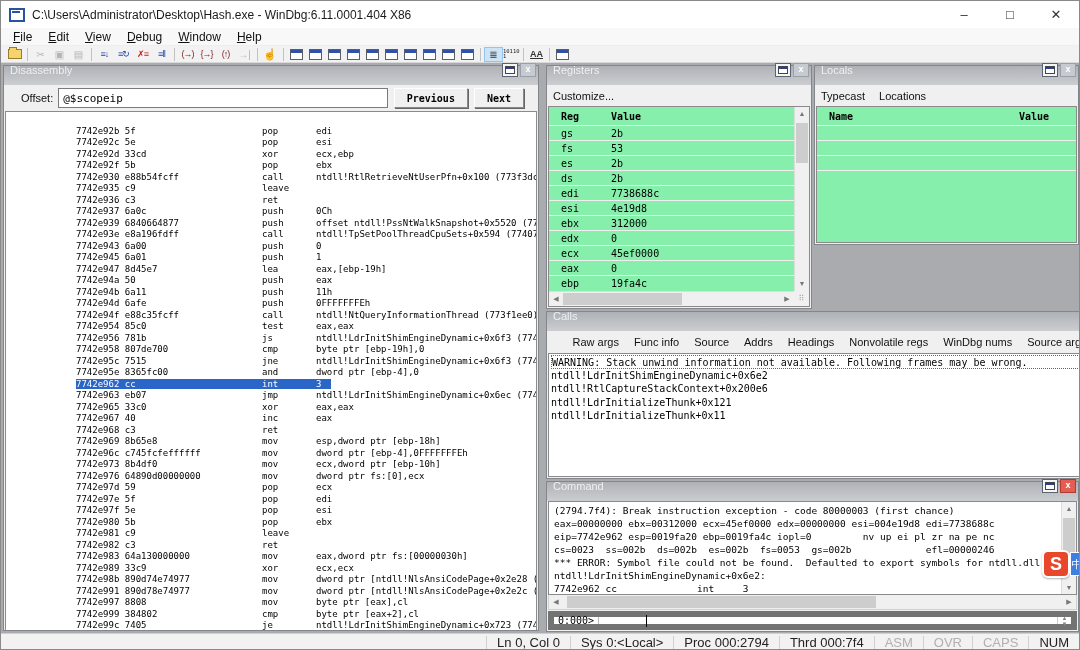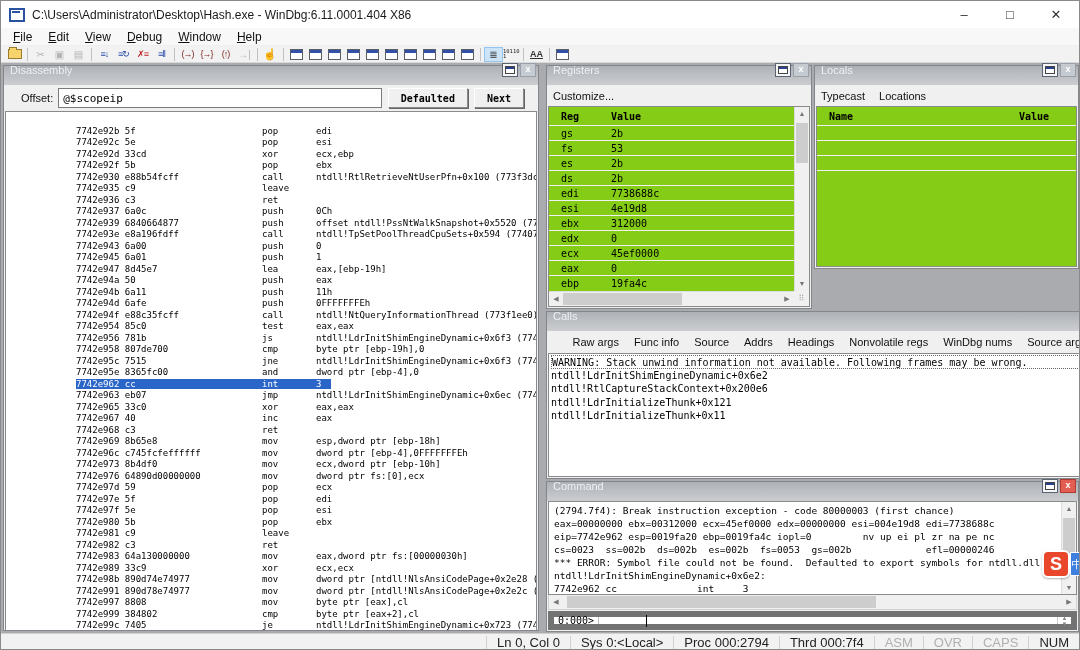--- a/index.html
+++ b/index.html
@@ -57,21 +57,21 @@
   .btn3d { height:20px; margin-left:6px; background:#f0f0f0; border:1px solid #888; border-top-color:#fff; border-left-color:#fff; box-shadow:1px 1px 0 #666; font-family:"DejaVu Sans Mono",monospace; font-weight:bold; font-size:10px; padding:0 12px; color:#000; display:flex; align-items:center; }
   .dlist { flex:1; background:#fff; border:1px solid #8a8a8a; border-bottom:none; margin:0 1px; overflow:hidden; padding:2px 0 0 5px; }
   .dline { height:11.5px; line-height:11.6px; white-space:pre; font-family:"DejaVu Sans Mono",monospace; font-size:9px; color:#000; }
   .dline .col-a { display:inline-block; width:186px; }
   .dline .col-m { display:inline-block; width:54px; }
   .dline.hl .hlwrap { background:#2a65c8; color:#fff; padding-right:10px; }
 
   
   .flatbar { height:21px; flex:none; display:flex; align-items:center; background:#f0f0f0; padding-left:6px; }
   .flatbtn { font-size:11px; color:#111; margin-right:14px; }
-  .gridwrap { flex:1; background:#84cc16; border:1px solid #8a8a8a; margin:0 1px 1px 1px; position:relative; overflow:hidden; }
+  .gridwrap { flex:1; background:#86efac; border:1px solid #8a8a8a; margin:0 1px 1px 1px; position:relative; overflow:hidden; }
   .gridhead { display:flex; font-family:"DejaVu Sans Mono",monospace; font-size:10px; font-weight:bold; color:#000; padding:4px 0 3px 12px; }
   .gridrow { display:flex; font-family:"DejaVu Sans Mono",monospace; font-size:10px; color:#000; padding:2px 0 2px 12px; border-top:1px solid #f0f0f0; height:15px; }
   .colreg { width:50px; flex:none; }
   .colname { width:190px; flex:none; }
   .vscroll { position:absolute; right:0; top:0; bottom:15px; width:15px; background:#f0f0f0; border-left:1px solid #ddd; display:flex; flex-direction:column; align-items:center; }
   .vscroll .arr { font-size:7px; color:#777; height:14px; line-height:14px; }
   .vscroll .track { flex:1; width:100%; position:relative; }
   .vscroll .thumb { position:absolute; left:1px; right:1px; top:2px; height:40px; background:#cdcdcd; }
   .hscroll { position:absolute; left:0; right:15px; bottom:0; height:15px; background:#f0f0f0; border-top:1px solid #ddd; display:flex; align-items:center; }
   .hscroll .arr { font-size:7px; color:#777; width:14px; text-align:center; }
@@ -301,21 +301,21 @@
       <div class="ptitle">
         <span class="ptitle-text">Disassembly</span>
         <span class="pbtn dockbtn">
             <span class="mini"></span>
           </span>
         <span class="pbtn closebtn">x</span>
       </div>
       <div class="offset-row">
         <span class="offset-label">Offset:</span>
         <input class="offset-input" value="@$scopeip" style="">
-        <div class="btn3d">Defaulted</div>
+        <div class="btn3d">Previous</div>
         <div class="btn3d">Next</div>
       </div>
       <div class="dlist">
 
           <div class="dline">
             <span class="hlwrap"><span class="col-a">7742e92b 5f</span><span class="col-m">pop</span><span class="col-o">edi</span></span>
           </div>
 
           <div class="dline">
             <span class="hlwrap"><span class="col-a">7742e92c 5e</span><span class="col-m">pop</span><span class="col-o">esi</span></span>
@@ -575,21 +575,21 @@
           <span class="arr">◀</span>
           <span class="track">
               <span class="thumb"></span>
             </span>
           <span class="arr">▶</span>
         </div>
         <div class="corner">⠿</div>
       </div>
     </div>
 
-    <div class="panel" style="left:813px;top:2px;width:265px;height:204px;">
+    <div class="panel" style="left:813px;top:2px;width:265px;height:180px;">
       <div class="ptitle">
         <span class="ptitle-text">Locals</span>
         <span class="pbtn dockbtn">
             <span class="mini"></span>
           </span>
         <span class="pbtn closebtn">x</span>
       </div>
       <div class="flatbar">
         <span class="flatbtn">Typecast</span>
         <span class="flatbtn">Locations</span>

